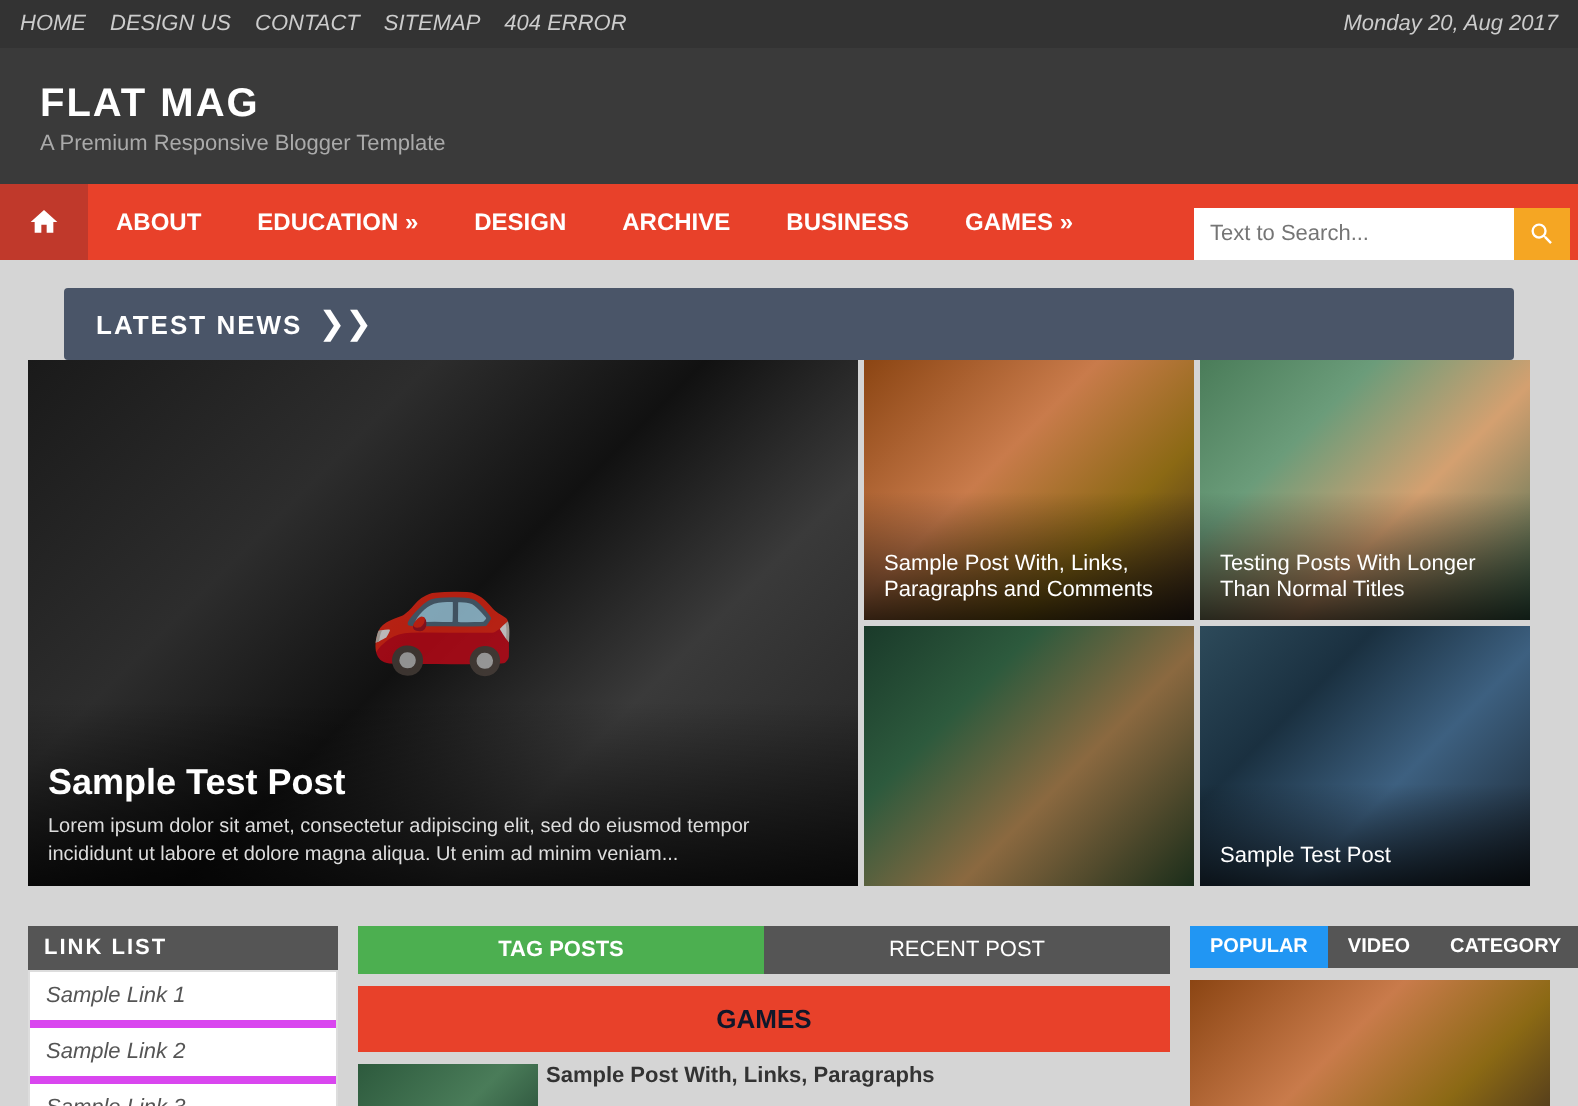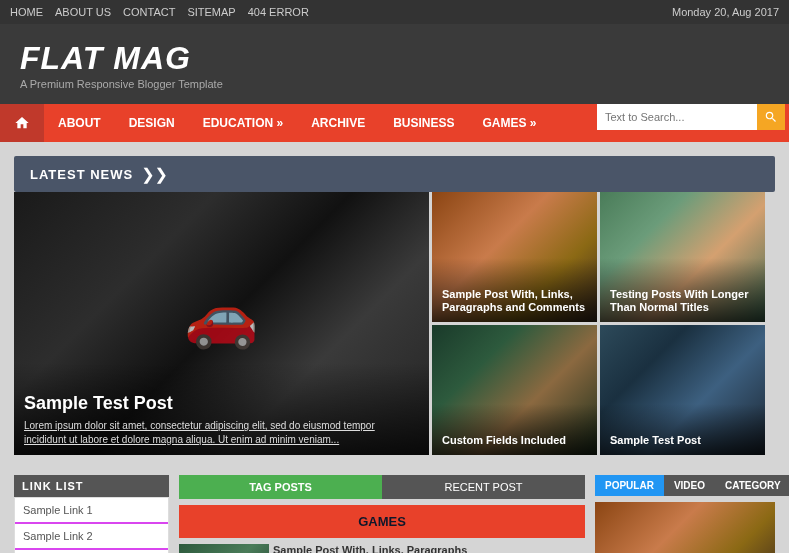--- a/index.html
+++ b/index.html
@@ -13,53 +13,53 @@
     
     .top-bar {
       background: #333;
       color: #ccc;
       display: flex;
       justify-content: space-between;
       align-items: center;
       padding: 0 10px;
       height: 24px;
       font-size: 11px;
+      font-style: italic;
     }
     .top-nav { display: flex; gap: 12px; }
     .top-nav a {
       color: #ccc;
       text-decoration: none;
       font-size: 11px;
     }
     .top-date { color: #ccc; font-size: 11px; }
 
     
     .header {
       background: #3a3a3a;
       padding: 18px 20px 14px;
     }
     .site-title {
       color: #fff;
-      font-size: 32px;
+      font-size: 20px;
       font-weight: bold;
       letter-spacing: 1px;
       line-height: 1;
-      font-style: italic;
     }
     .site-tagline {
       color: #aaa;
       font-size: 11px;
       margin-top: 4px;
     }
 
     
     .nav-bar {
       background: #e8412a;
       display: flex;
-      align-items: flex-start;
+      align-items: flex-end;
       padding: 0;
       height: 38px;
     }
     .nav-home {
       background: #c0392b;
       padding: 0 14px;
       height: 38px;
       display: flex;
       align-items: center;
       color: #fff;
@@ -106,21 +106,21 @@
     }
     .nav-search button svg { width: 14px; height: 14px; fill: #fff; }
 
     
     .latest-news-bar {
       background: #4a5568;
       display: flex;
       align-items: center;
       padding: 0 16px;
       height: 36px;
-      margin: 0 0;
+      margin: 0 18px;
       margin-top: 14px;
       border-radius: 2px;
     }
     .latest-news-label {
       color: #fff;
       font-size: 13px;
       font-weight: bold;
       text-transform: uppercase;
       letter-spacing: 1px;
     }
@@ -203,26 +203,25 @@
       color: #fff;
       font-size: 18px;
       font-weight: bold;
       line-height: 1.2;
     }
     .post-excerpt {
       color: #ddd;
       font-size: 10px;
       margin-top: 4px;
       line-height: 1.4;
-      text-decoration: underline;
     }
     .post-title-small {
       color: #fff;
       font-size: 11px;
-      font-weight: bold;
+      font-weight: normal;
       line-height: 1.2;
     }
 
     
     .bottom-section {
       display: flex;
       gap: 10px;
       padding: 0 14px;
       margin-top: 10px;
     }
@@ -240,24 +239,25 @@
       text-transform: uppercase;
       padding: 5px 8px;
       letter-spacing: 1px;
     }
     .link-list-items {
       background: #fff;
       border: 1px solid #ddd;
     }
     .link-item {
       padding: 6px 8px;
-      border-bottom: 2px solid #d946ef;
+      border-bottom: 4px solid #d946ef;
       color: #555;
       font-size: 11px;
       cursor: pointer;
+      font-style: italic;
     }
 
     
     .center-panel {
       flex: 1;
     }
     .tab-bar {
       display: flex;
       margin-bottom: 6px;
     }
@@ -353,43 +353,43 @@
       position: relative;
       overflow: hidden;
     }
   </style>
 </head>
 <body>
 
 <div class="top-bar">
   <nav class="top-nav">
     <a>HOME</a>
-    <a>ABOUT US</a>
+    <a>DESIGN US</a>
     <a>CONTACT</a>
     <a>SITEMAP</a>
     <a>404 ERROR</a>
   </nav>
   <span class="top-date">Monday 20, Aug 2017</span>
 </div>
 
 <div class="header">
   <div class="site-title">FLAT MAG</div>
   <div class="site-tagline">A Premium Responsive Blogger Template</div>
 </div>
 
 <div class="nav-bar">
   <div class="nav-home">
     <svg viewBox="0 0 24 24">
         <path d="M10 20v-6h4v6h5v-8h3L12 3 2 12h3v8z"></path>
       </svg>
   </div>
   <div class="nav-links">
     <a class="nav-link">ABOUT</a>
+    <a class="nav-link">EDUCATION »</a>
     <a class="nav-link">DESIGN</a>
-    <a class="nav-link">EDUCATION »</a>
     <a class="nav-link">ARCHIVE</a>
     <a class="nav-link">BUSINESS</a>
     <a class="nav-link">GAMES »</a>
   </div>
   <div class="nav-search">
     <input type="text" placeholder="Text to Search..." style="">
     <button>
       <svg viewBox="0 0 24 24">
           <path d="M15.5 14h-.79l-.28-.27A6.471 6.471 0 0 0 16 9.5 6.5 6.5 0 1 0 9.5 16c1.61 0 3.09-.59 4.23-1.57l.27.28v.79l5 4.99L20.49 19l-4.99-5zm-6 0C7.01 14 5 11.99 5 9.5S7.01 5 9.5 5 14 7.01 14 9.5 11.99 14 9.5 14z"></path>
         </svg>
@@ -423,23 +423,20 @@
 
     <div class="featured-small">
       <div class="img-kids"></div>
       <div class="post-overlay">
         <div class="post-title-small">Testing Posts With Longer Than Normal Titles</div>
       </div>
     </div>
 
     <div class="featured-small">
       <div class="img-anime"></div>
-      <div class="post-overlay">
-        <div class="post-title-small">Custom Fields Included</div>
-      </div>
     </div>
 
     <div class="featured-small">
       <div class="img-truck"></div>
       <div class="post-overlay">
         <div class="post-title-small">Sample Test Post</div>
       </div>
     </div>
 
   </div>

